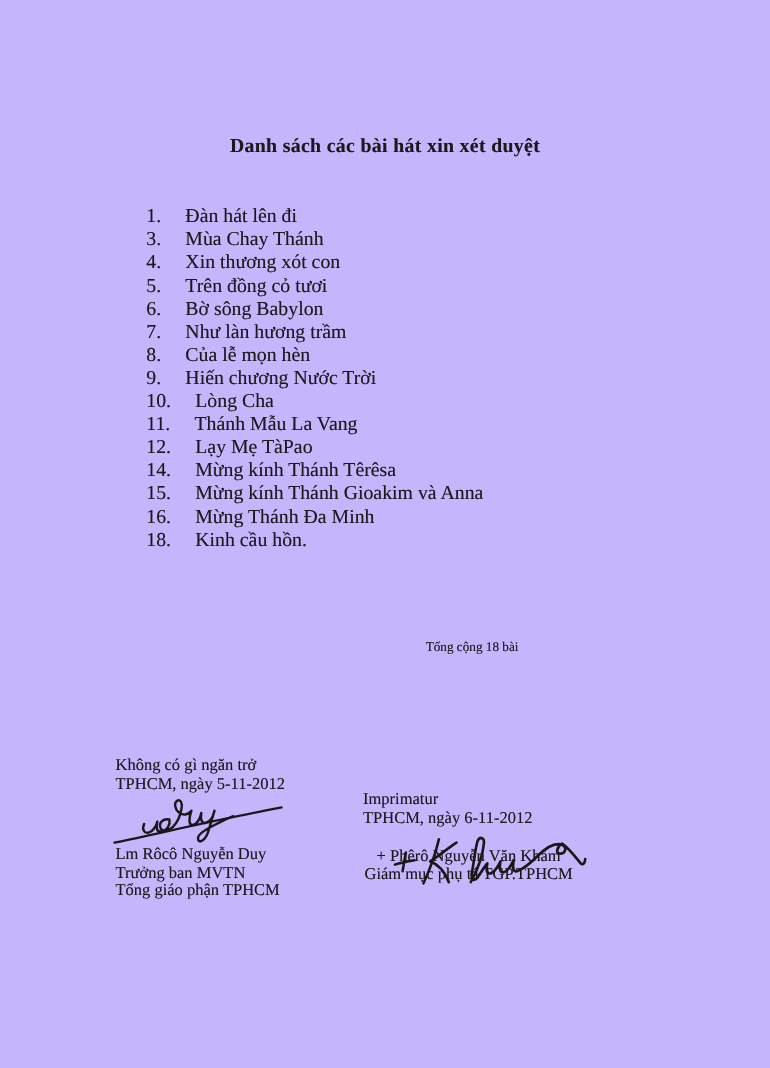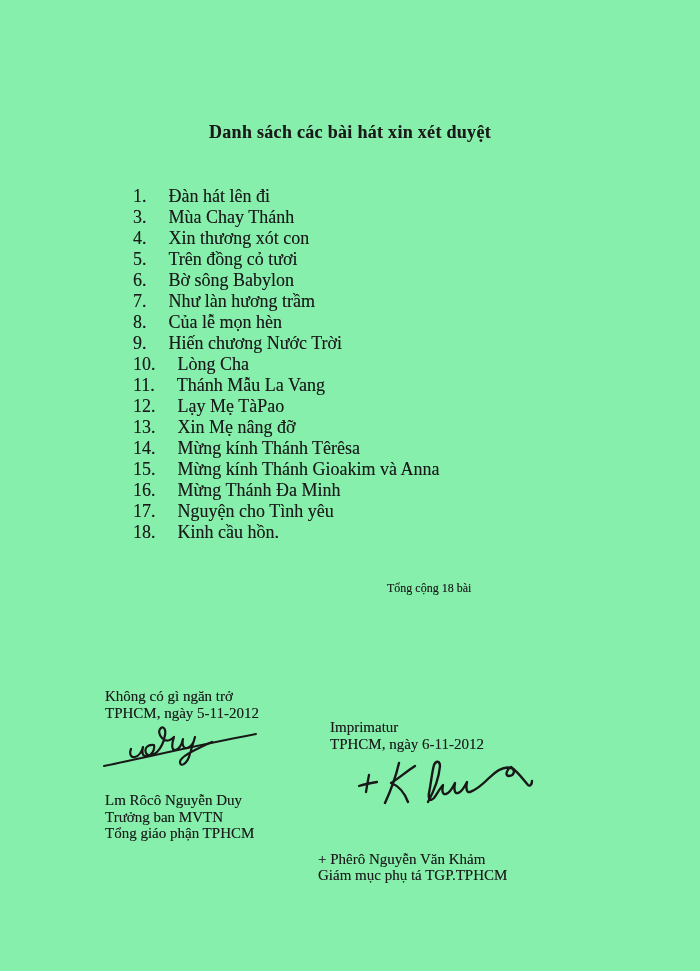--- a/index.html
+++ b/index.html
@@ -7,21 +7,21 @@
   body {
     width: 700px; height: 971px;
     background: #fdfdfd;
     font-family: "Liberation Serif", "DejaVu Serif", serif;
     color: #1a1a1a;
     overflow: hidden;
   }
   .page {
     position: relative;
     width: 700px; height: 971px;
-    background: #86efac;
+    background: #c4b5fd;
   }
   .ink { color: #1a1a1a; text-shadow: 0 0 0.5px rgba(20,20,20,0.45); }
 
   .doc-title {
     position: absolute; top: 122px; left: 0; width: 700px;
     text-align: center;
     font-size: 18px; font-weight: bold;
     letter-spacing: 0.3px;
   }
 
@@ -42,35 +42,35 @@
 
   .left-note {
     position: absolute; top: 688px; left: 105px;
     white-space: nowrap;
   }
   .left-signature {
     position: absolute; top: 724px; left: 98px;
     width: 165px; height: 48px;
   }
   .left-names {
-    position: absolute; top: 792px; left: 105px;
+    position: absolute; top: 769px; left: 105px;
     white-space: nowrap;
   }
 
   .right-note {
     position: absolute; top: 719px; left: 330px; width: 192px;
     text-align: left; white-space: nowrap;
   }
   .right-signature {
     position: absolute; top: 757px; left: 345px;
     width: 190px; height: 62px;
   }
   .right-names {
-    position: absolute; top: 852px; left: 318px; width: 216px;
-    text-align: left; line-height: 15.5px; white-space: nowrap;
+    position: absolute; top: 772px; left: 318px; width: 216px;
+    text-align: center; line-height: 15.5px; white-space: nowrap;
   }
 
   svg.sig path { fill: none; stroke: #181818; stroke-linecap: round; stroke-linejoin: round; }
 </style>
 </head>
 <body>
 
 <div class="page">
 
   <div class="doc-title ink">Danh sách các bài hát xin xét duyệt</div>
@@ -80,25 +80,23 @@
     <li><span class="num">3.</span><span>Mùa Chay Thánh</span></li>
     <li><span class="num">4.</span><span>Xin thương xót con</span></li>
     <li><span class="num">5.</span><span>Trên đồng cỏ tươi</span></li>
     <li><span class="num">6.</span><span>Bờ sông Babylon</span></li>
     <li><span class="num">7.</span><span>Như làn hương trầm</span></li>
     <li><span class="num">8.</span><span>Của lễ mọn hèn</span></li>
     <li><span class="num">9.</span><span>Hiến chương Nước Trời</span></li>
     <li><span class="num">10.</span><span>Lòng Cha</span></li>
     <li><span class="num">11.</span><span>Thánh Mẫu La Vang</span></li>
     <li><span class="num">12.</span><span>Lạy Mẹ TàPao</span></li>
-    <li><span class="num">13.</span><span>Xin Mẹ nâng đỡ</span></li>
     <li><span class="num">14.</span><span>Mừng kính Thánh Têrêsa</span></li>
     <li><span class="num">15.</span><span>Mừng kính Thánh Gioakim và Anna</span></li>
     <li><span class="num">16.</span><span>Mừng Thánh Đa Minh</span></li>
-    <li><span class="num">17.</span><span>Nguyện cho Tình yêu</span></li>
     <li><span class="num">18.</span><span>Kinh cầu hồn.</span></li>
   </ul>
 
   <div class="total-line ink">Tổng cộng 18 bài</div>
 
   <div class="left-note sig-block ink">
     <div>Không có gì ngăn trở</div>
     <div>TPHCM, ngày 5-11-2012</div>
   </div>
 

